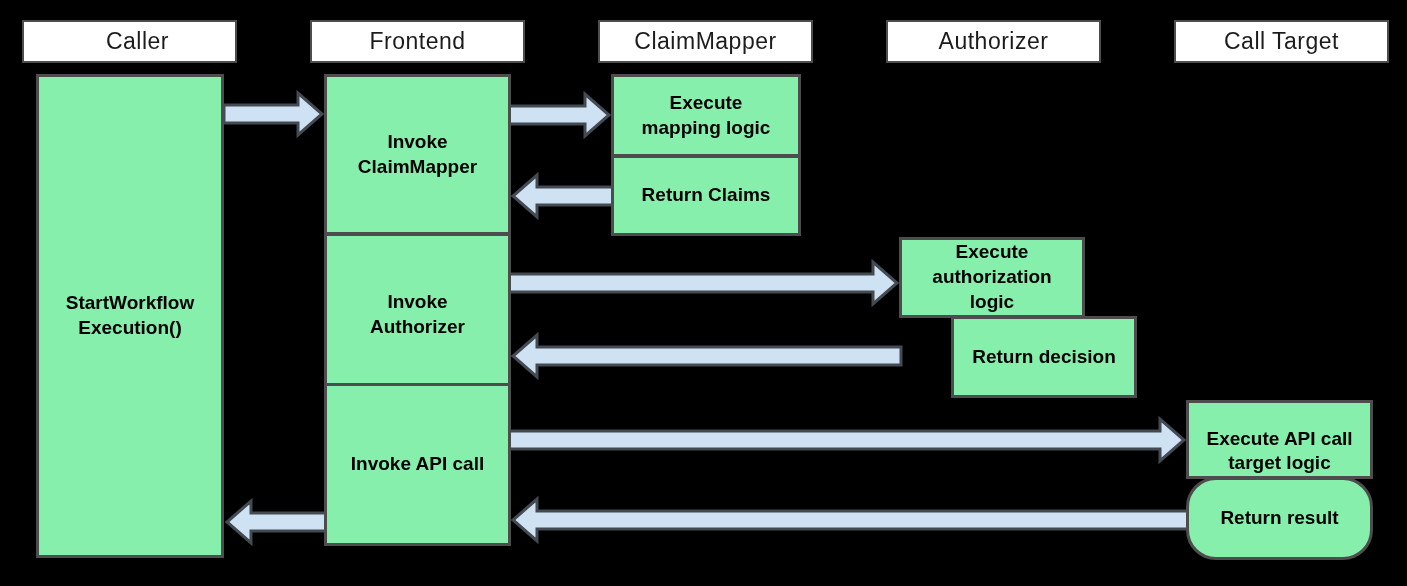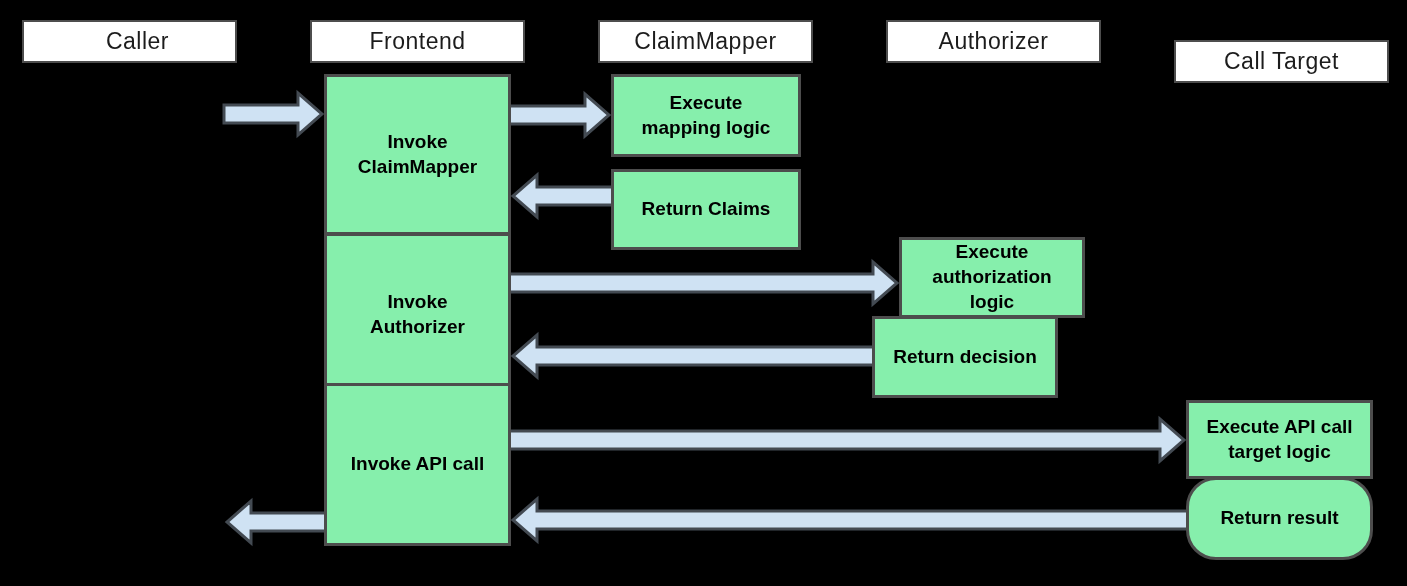--- a/index.html
+++ b/index.html
@@ -51,31 +51,31 @@
     font-weight: 700;
     line-height: 1.3;
     color: #000000;
     white-space: pre-line;
   }
   
   .hdr-caller      { left: 22px; padding-left: 16px; }
   .hdr-frontend    { left: 310px; text-align: right; }
   .hdr-claimmapper { left: 598px; }
   .hdr-authorizer  { left: 886px; }
-  .hdr-calltarget  { left: 1174px; margin-top: 20px; }
+  .hdr-calltarget  { left: 1174px; }
   
   .act-start-workflow   { left: 36px;   top: 74px;  width: 188px; height: 484px; }
   .act-invoke-cm        { left: 324px;  top: 74px;  width: 187px; height: 161px; }
   .act-invoke-auth      { left: 324px;  top: 233px; width: 187px; height: 164px; }
   .act-invoke-api       { left: 324px;  top: 383px; width: 187px; height: 163px; }
   .act-exec-mapping     { left: 611px;  top: 74px;  width: 190px; height: 83px; }
-  .act-return-claims    { left: 611px;  top: 169px; width: 190px; height: 81px; }
+  .act-return-claims    { left: 611px;  top: 155px; width: 190px; height: 81px; }
   .act-exec-authz       { left: 899px;  top: 237px; width: 186px; height: 81px; }
-  .act-return-decision  { left: 872px;  top: 316px; width: 186px; height: 82px; }
-  .act-exec-api-target  { left: 1186px; top: 400px; width: 187px; height: 79px; }
+  .act-return-decision  { left: 951px;  top: 316px; width: 186px; height: 82px; }
+  .act-exec-api-target  { left: 1186px; top: 400px; width: 187px; height: 79px; align-items: flex-end; }
   .act-return-result    { left: 1186px; top: 477px; width: 187px; height: 83px; border-radius: 30px; }
 </style>
 </head>
 <body>
 
 <div class="canvas">
 
   <svg id="arrow-layer" class="arrow-layer" viewBox="0 0 1407 586" xmlns="http://www.w3.org/2000/svg">
       <polygon points="224,105 298,105 298,93 322,114 298,135 298,123 224,123" fill="#cfe2f3" stroke="#434a52" stroke-width="3" stroke-linejoin="miter"></polygon>
       <polygon points="509,106 585,106 585,94 609,115 585,136 585,124 509,124" fill="#cfe2f3" stroke="#434a52" stroke-width="3" stroke-linejoin="miter"></polygon>
@@ -96,20 +96,24 @@
   <div class="lifeline-header hdr-claimmapper">
     <span>ClaimMapper</span>
   </div>
   <div class="lifeline-header hdr-authorizer">
     <span>Authorizer</span>
   </div>
   <div class="lifeline-header hdr-calltarget">
     <span>Call Target</span>
   </div>
 
+  <div class="activation act-start-workflow">
+    <span>StartWorkflow
+Execution()</span>
+  </div>
   <div class="activation act-invoke-cm">
     <span>Invoke
 ClaimMapper</span>
   </div>
   <div class="activation act-invoke-auth">
     <span>Invoke
 Authorizer</span>
   </div>
   <div class="activation act-invoke-api">
     <span>Invoke API call</span>

